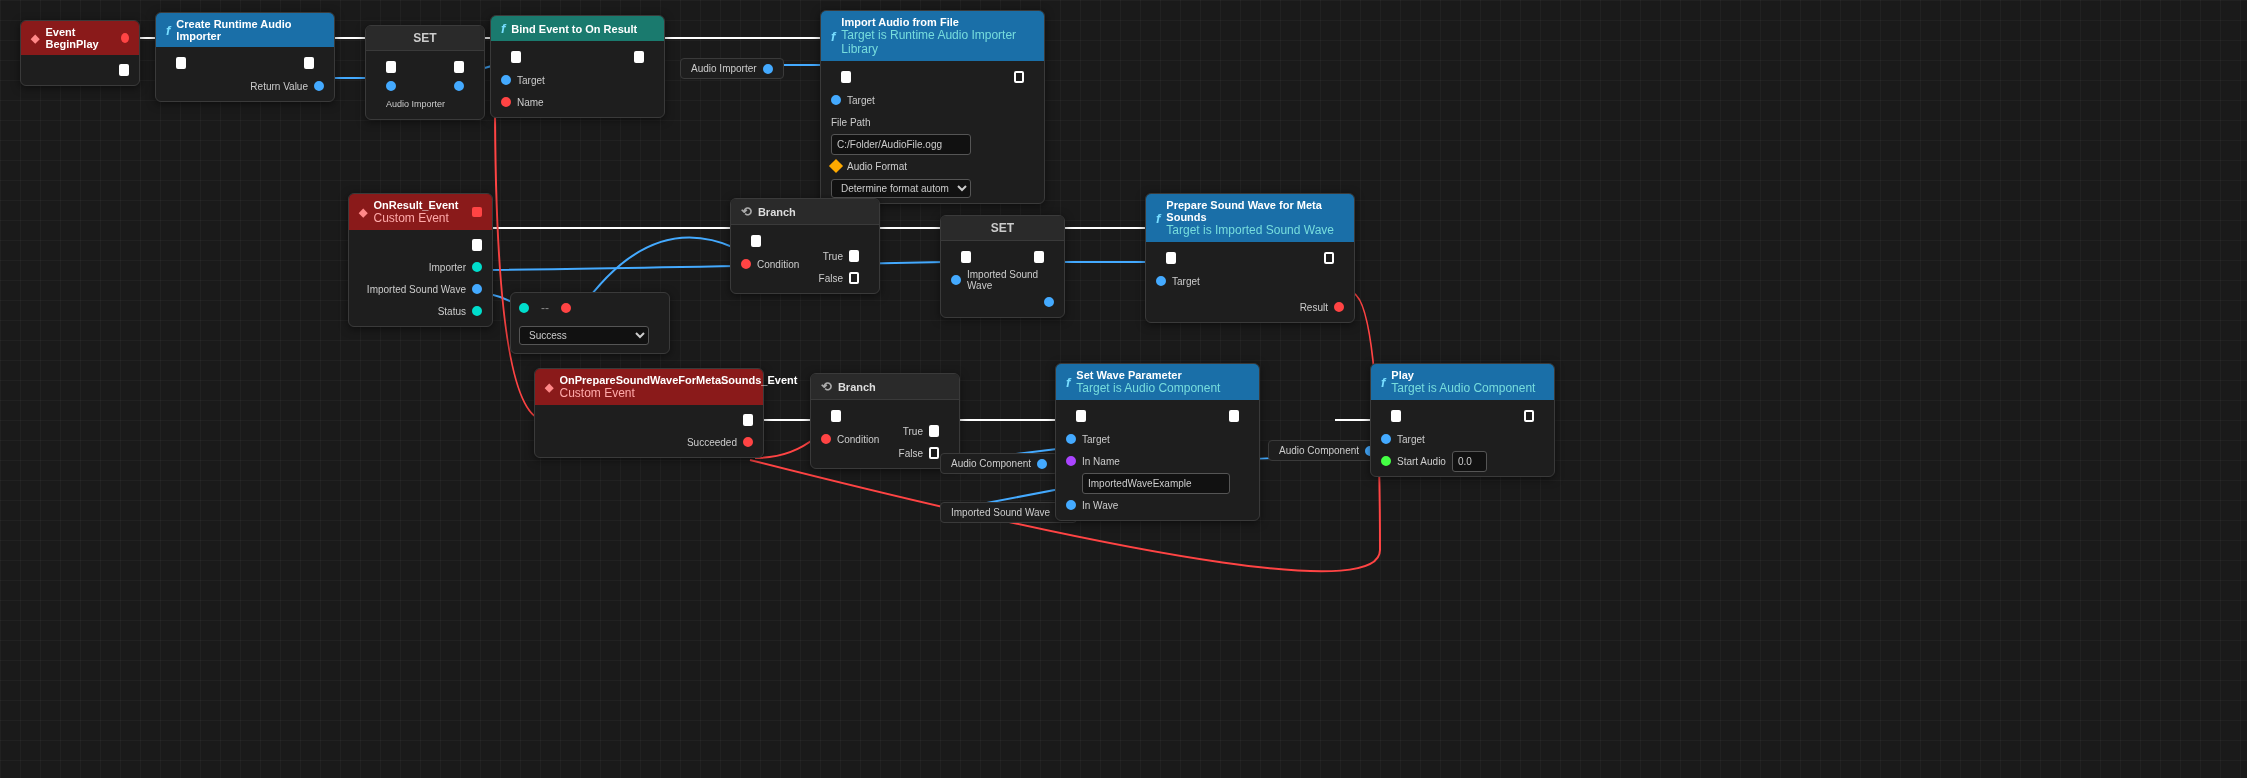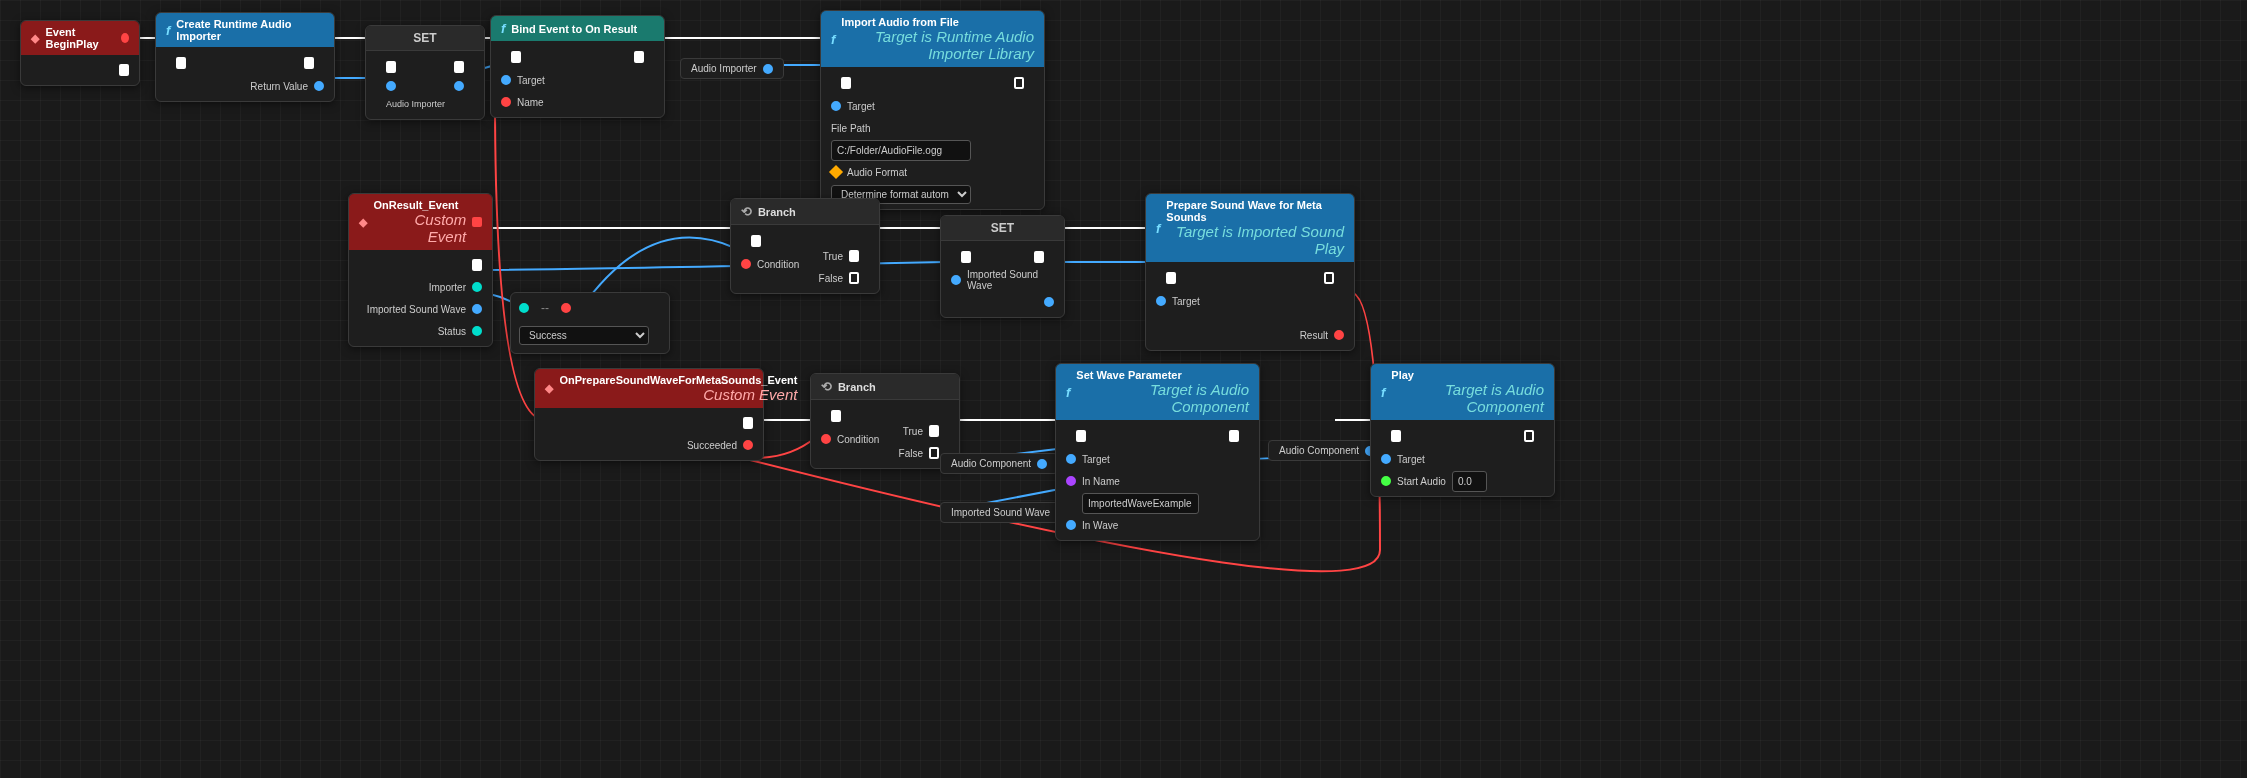--- a/index.html
+++ b/index.html
@@ -35,24 +35,22 @@
       font-weight: bold;
       color: #fff;
     }
 
     .node-header-blue { background: #1a6fa8; }
     .node-header-teal { background: #1a7a6e; }
     .node-header-dark { background: #2a2a2a; border-bottom: 1px solid #3a3a3a; }
     .node-header-red { background: #8a1a1a; }
 
     .node-subtext {
-      font-size: 15px;
+      font-size: 12px;
       color: #7dd; font-weight: normal;
-      font-style: italic;
-      text-align: right;
     }
 
     .node-body {
       padding: 6px 10px;
       display: flex;
       flex-direction: column;
       gap: 4px;
     }
 
     .pin-row {
@@ -394,33 +392,33 @@
       <div class="pin blue"></div>
     </div>
   </div>
 </div>
 
 <div class="node" style="left:1145px; top:193px; width:210px;">
   <div class="node-header node-header-blue">
     <span style="color:#7df; font-style:italic; font-size:13px;">f</span>
     <div>
       <div>Prepare Sound Wave for Meta Sounds</div>
-      <div class="node-subtext">Target is Imported Sound Play</div>
+      <div class="node-subtext">Target is Imported Sound Wave</div>
     </div>
   </div>
   <div class="node-body">
     <div class="node-exec-row">
       <div class="pin exec"></div>
       <div class="pin exec-outline"></div>
     </div>
     <div class="pin-row">
       <div class="pin blue"></div>
       <span>Target</span>
     </div>
-    <div class="pin-row right" style="margin-top:12px;">
+    <div class="pin-row right" style="margin-top:4px;">
       <span>Result</span>
       <div class="pin red"></div>
     </div>
   </div>
 </div>
 
 <div class="node" style="left:534px; top:368px; width:230px;">
   <div class="node-header node-header-red">
     <span style="color:#f88;">◆</span>
     <div>
@@ -495,21 +493,21 @@
     </div>
     <div class="pin-row">
       <div class="pin blue"></div>
       <span>Target</span>
     </div>
     <div class="pin-row">
       <div class="pin purple"></div>
       <span>In Name</span>
     </div>
     <div class="pin-row" style="padding-left:16px;">
-      <input class="input-field" style="width: 117px;" value="ImportedWaveExample">
+      <input class="input-field" style="width: 148px;" value="ImportedWaveExample">
     </div>
     <div class="pin-row">
       <div class="pin blue"></div>
       <span>In Wave</span>
     </div>
   </div>
 </div>
 
 <div style="position:absolute; left:1268px; top:440px; background:#1e1e1e; border:1px solid #3a3a3a; border-radius:4px; padding:4px 10px; font-size:10px; color:#ccc;">
   <div style="display:flex; align-items:center; gap:6px;">

